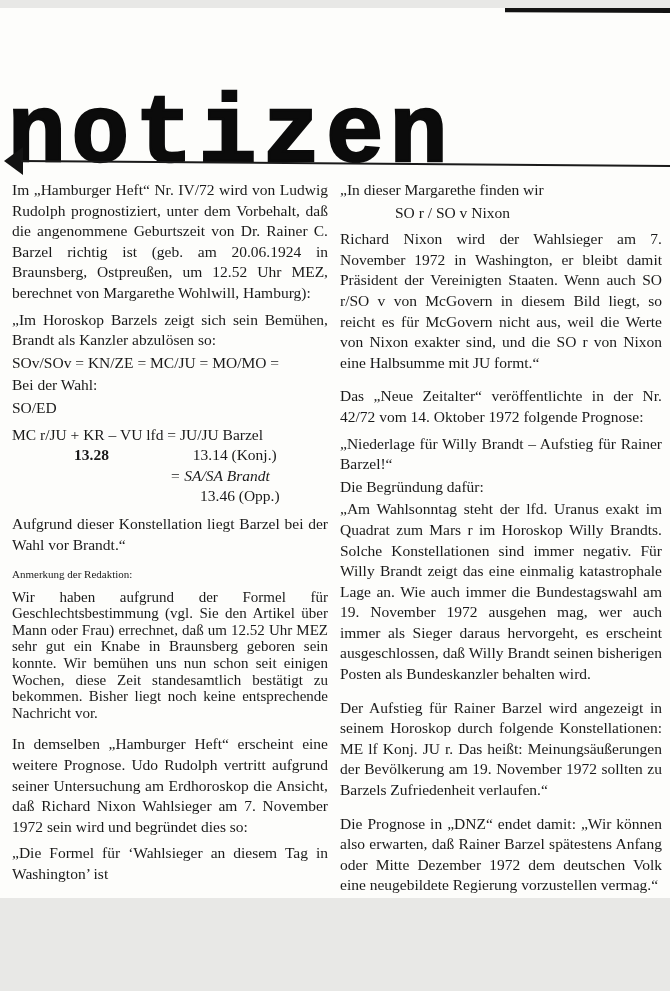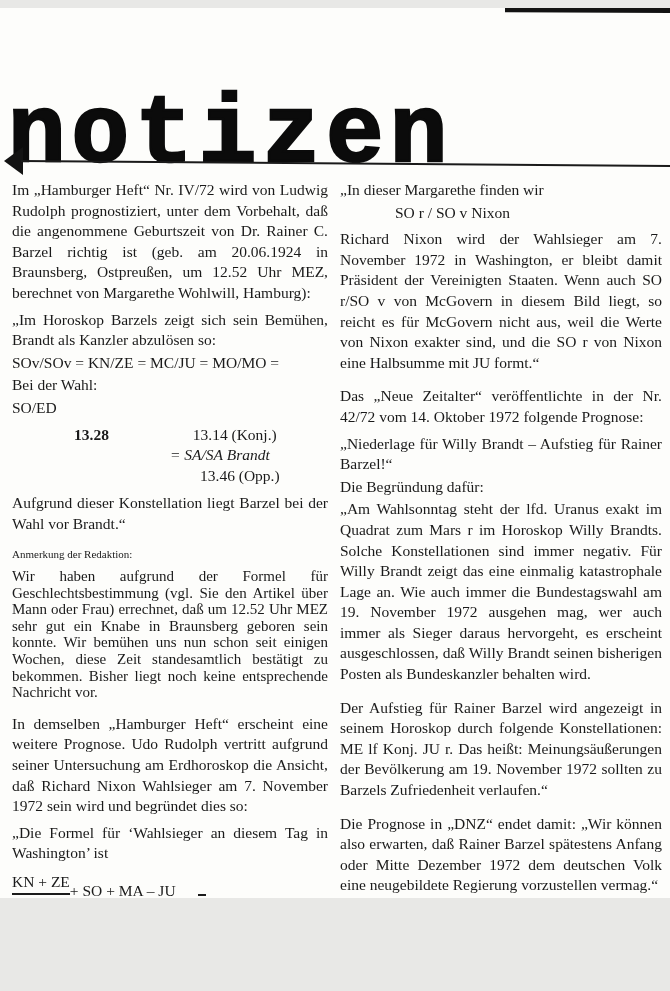--- a/index.html
+++ b/index.html
@@ -68,20 +68,21 @@
   <div class="rule-line"></div>
 
   <div class="col col-left">
     <p class="para">Im „Hamburger Heft“ Nr. IV/72 wird von Ludwig Rudolph prognostiziert, unter dem Vorbehalt, daß die angenommene Geburtszeit von Dr. Rainer C. Barzel richtig ist (geb. am 20.06.1924 in Braunsberg, Ostpreußen, um 12.52 Uhr MEZ, berechnet von Margarethe Wohlwill, Hamburg):</p>
     <p class="para tight">„Im Horoskop Barzels zeigt sich sein Bemühen, Brandt als Kanzler abzulösen so:</p>
     <div class="para no-just tight">SOv/SOv = KN/ZE = MC/JU = MO/MO =</div>
     <div class="para no-just tight">Bei der Wahl:</div>
     <div class="para no-just">SO/ED</div>
 
     <div class="eq">
+      <div>MC r/JU + KR – VU lfd = JU/JU Barzel</div>
       <div>
         <span class="ind-a">13.28</span>
         <span class="ind-b">13.14 (Konj.)</span>
       </div>
       <div class="ind-c">= SA/SA Brandt</div>
       <div class="ind-d">13.46 (Opp.)</div>
     </div>
 
     <p class="para">Aufgrund dieser Konstellation liegt Barzel bei der Wahl vor Brandt.“</p>
     <div class="small-head">Anmerkung der Redaktion:</div>

